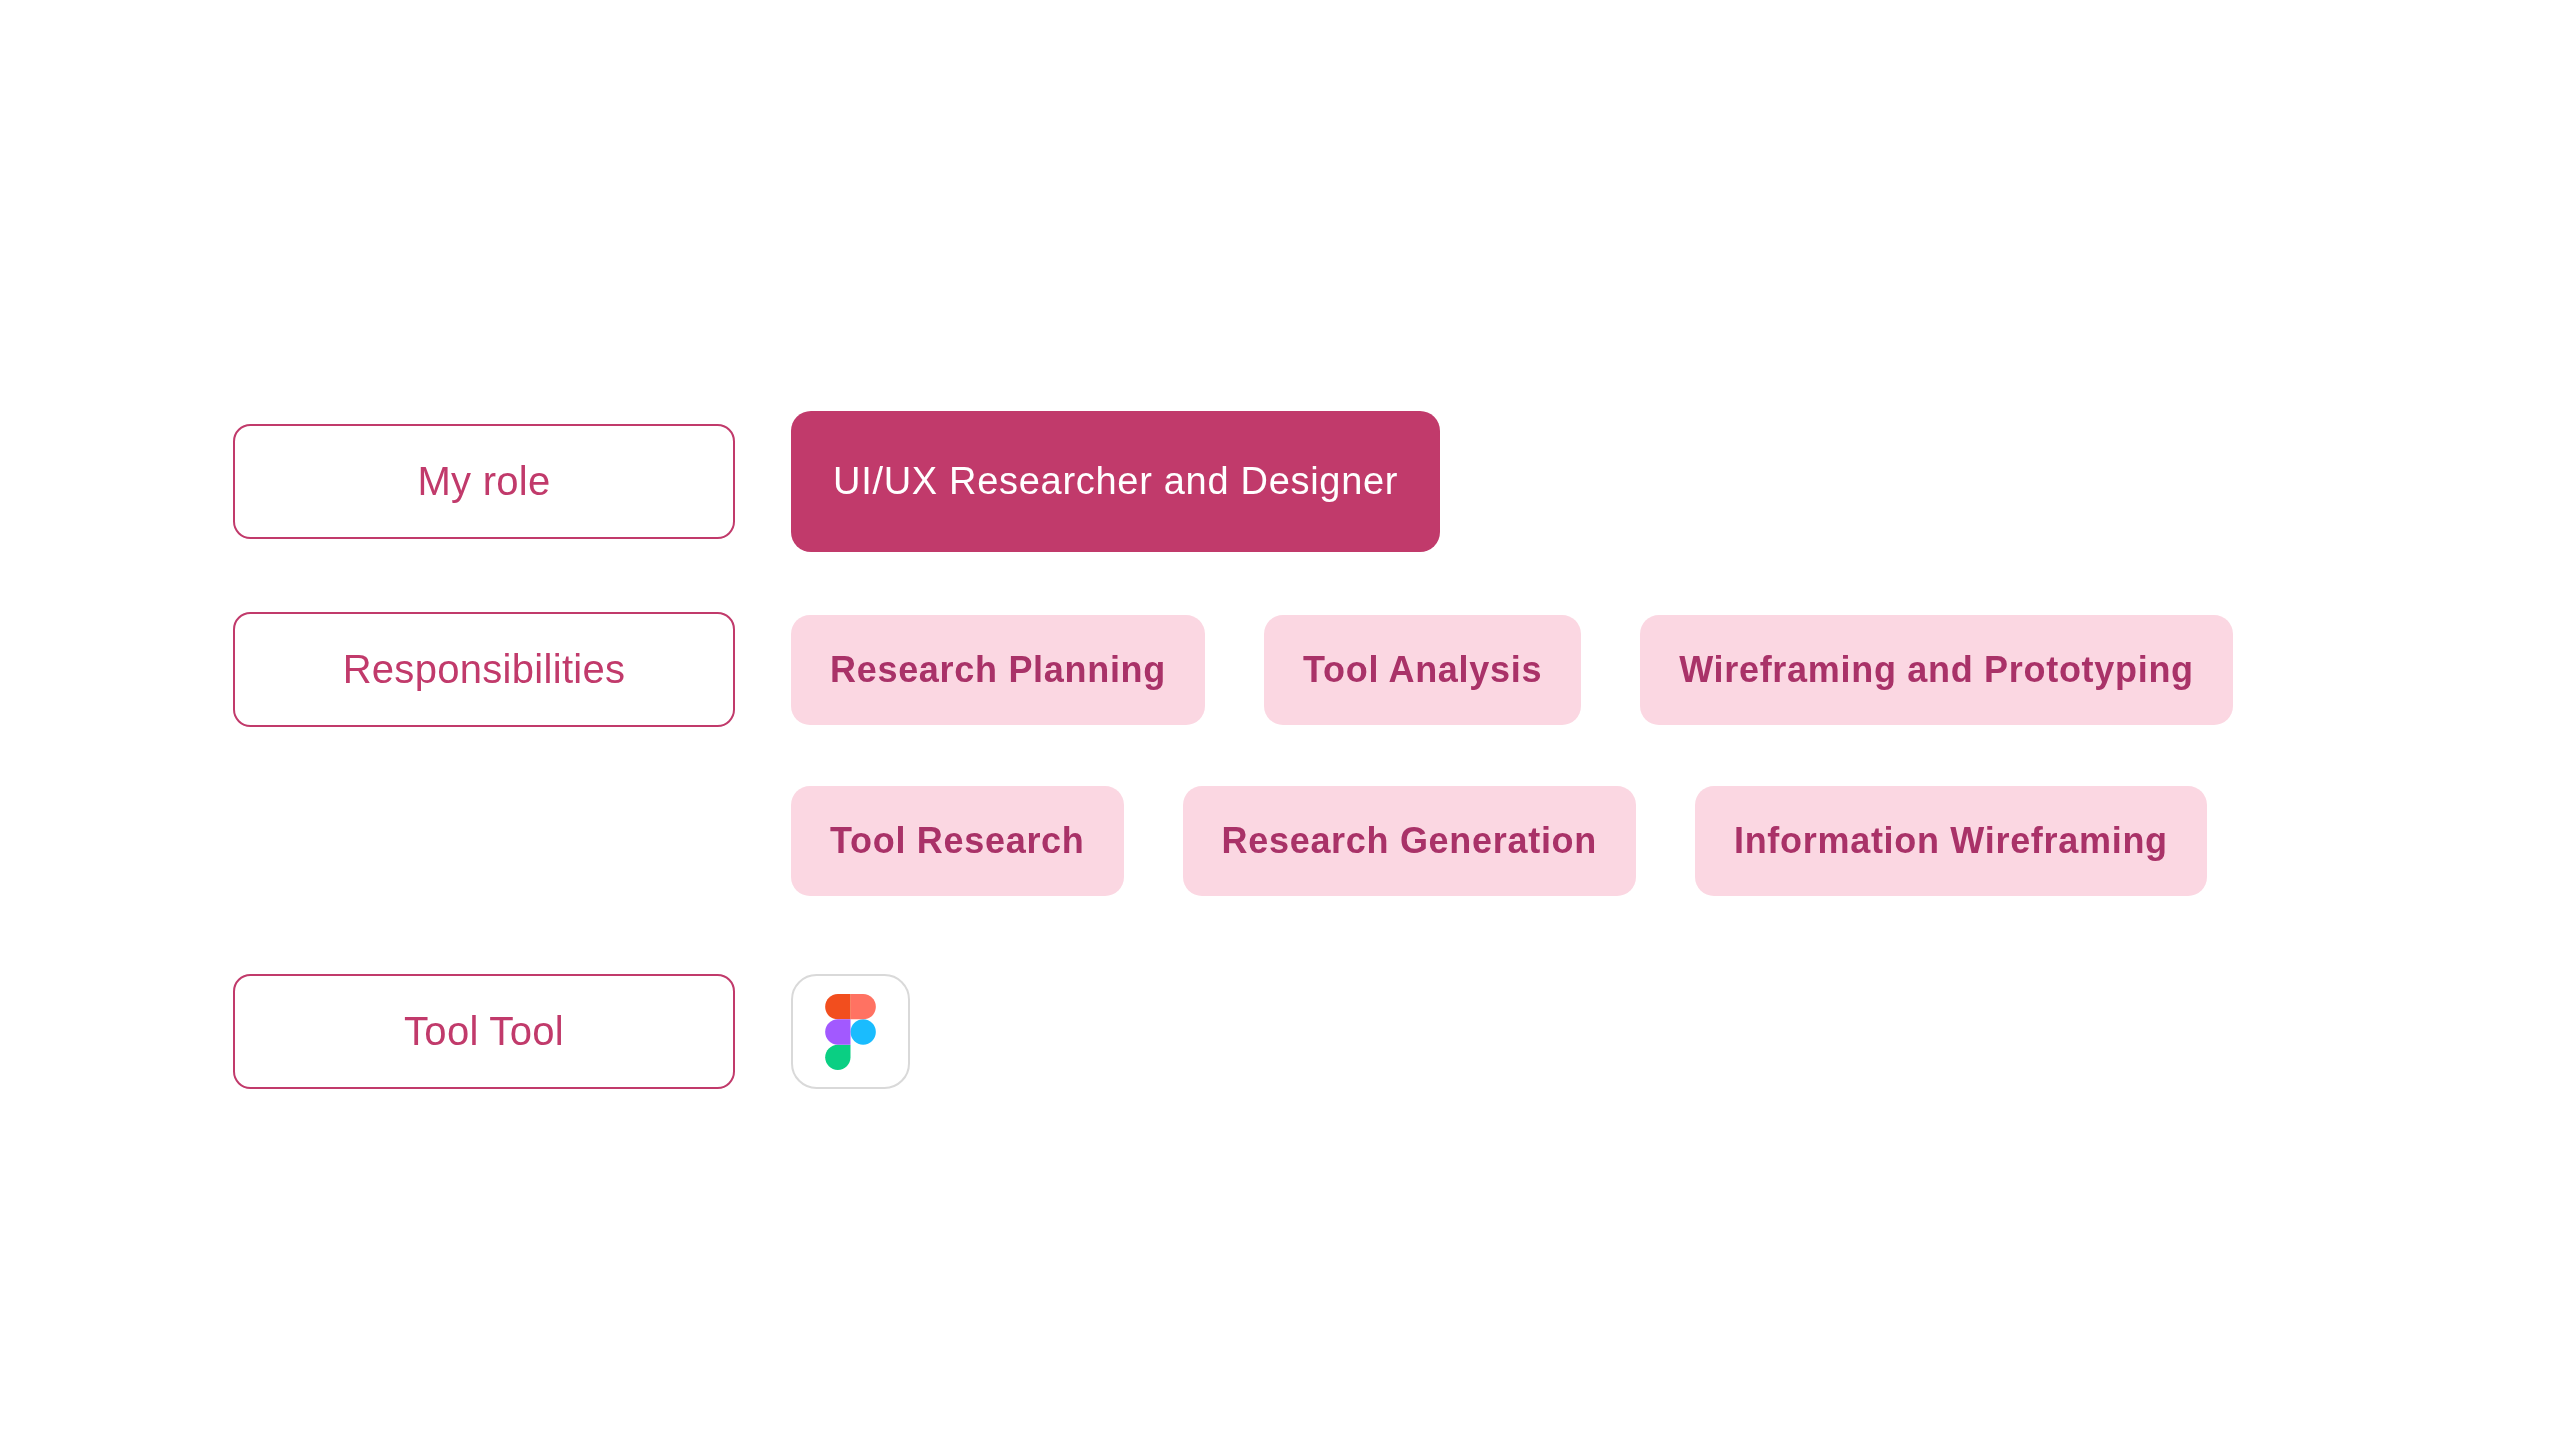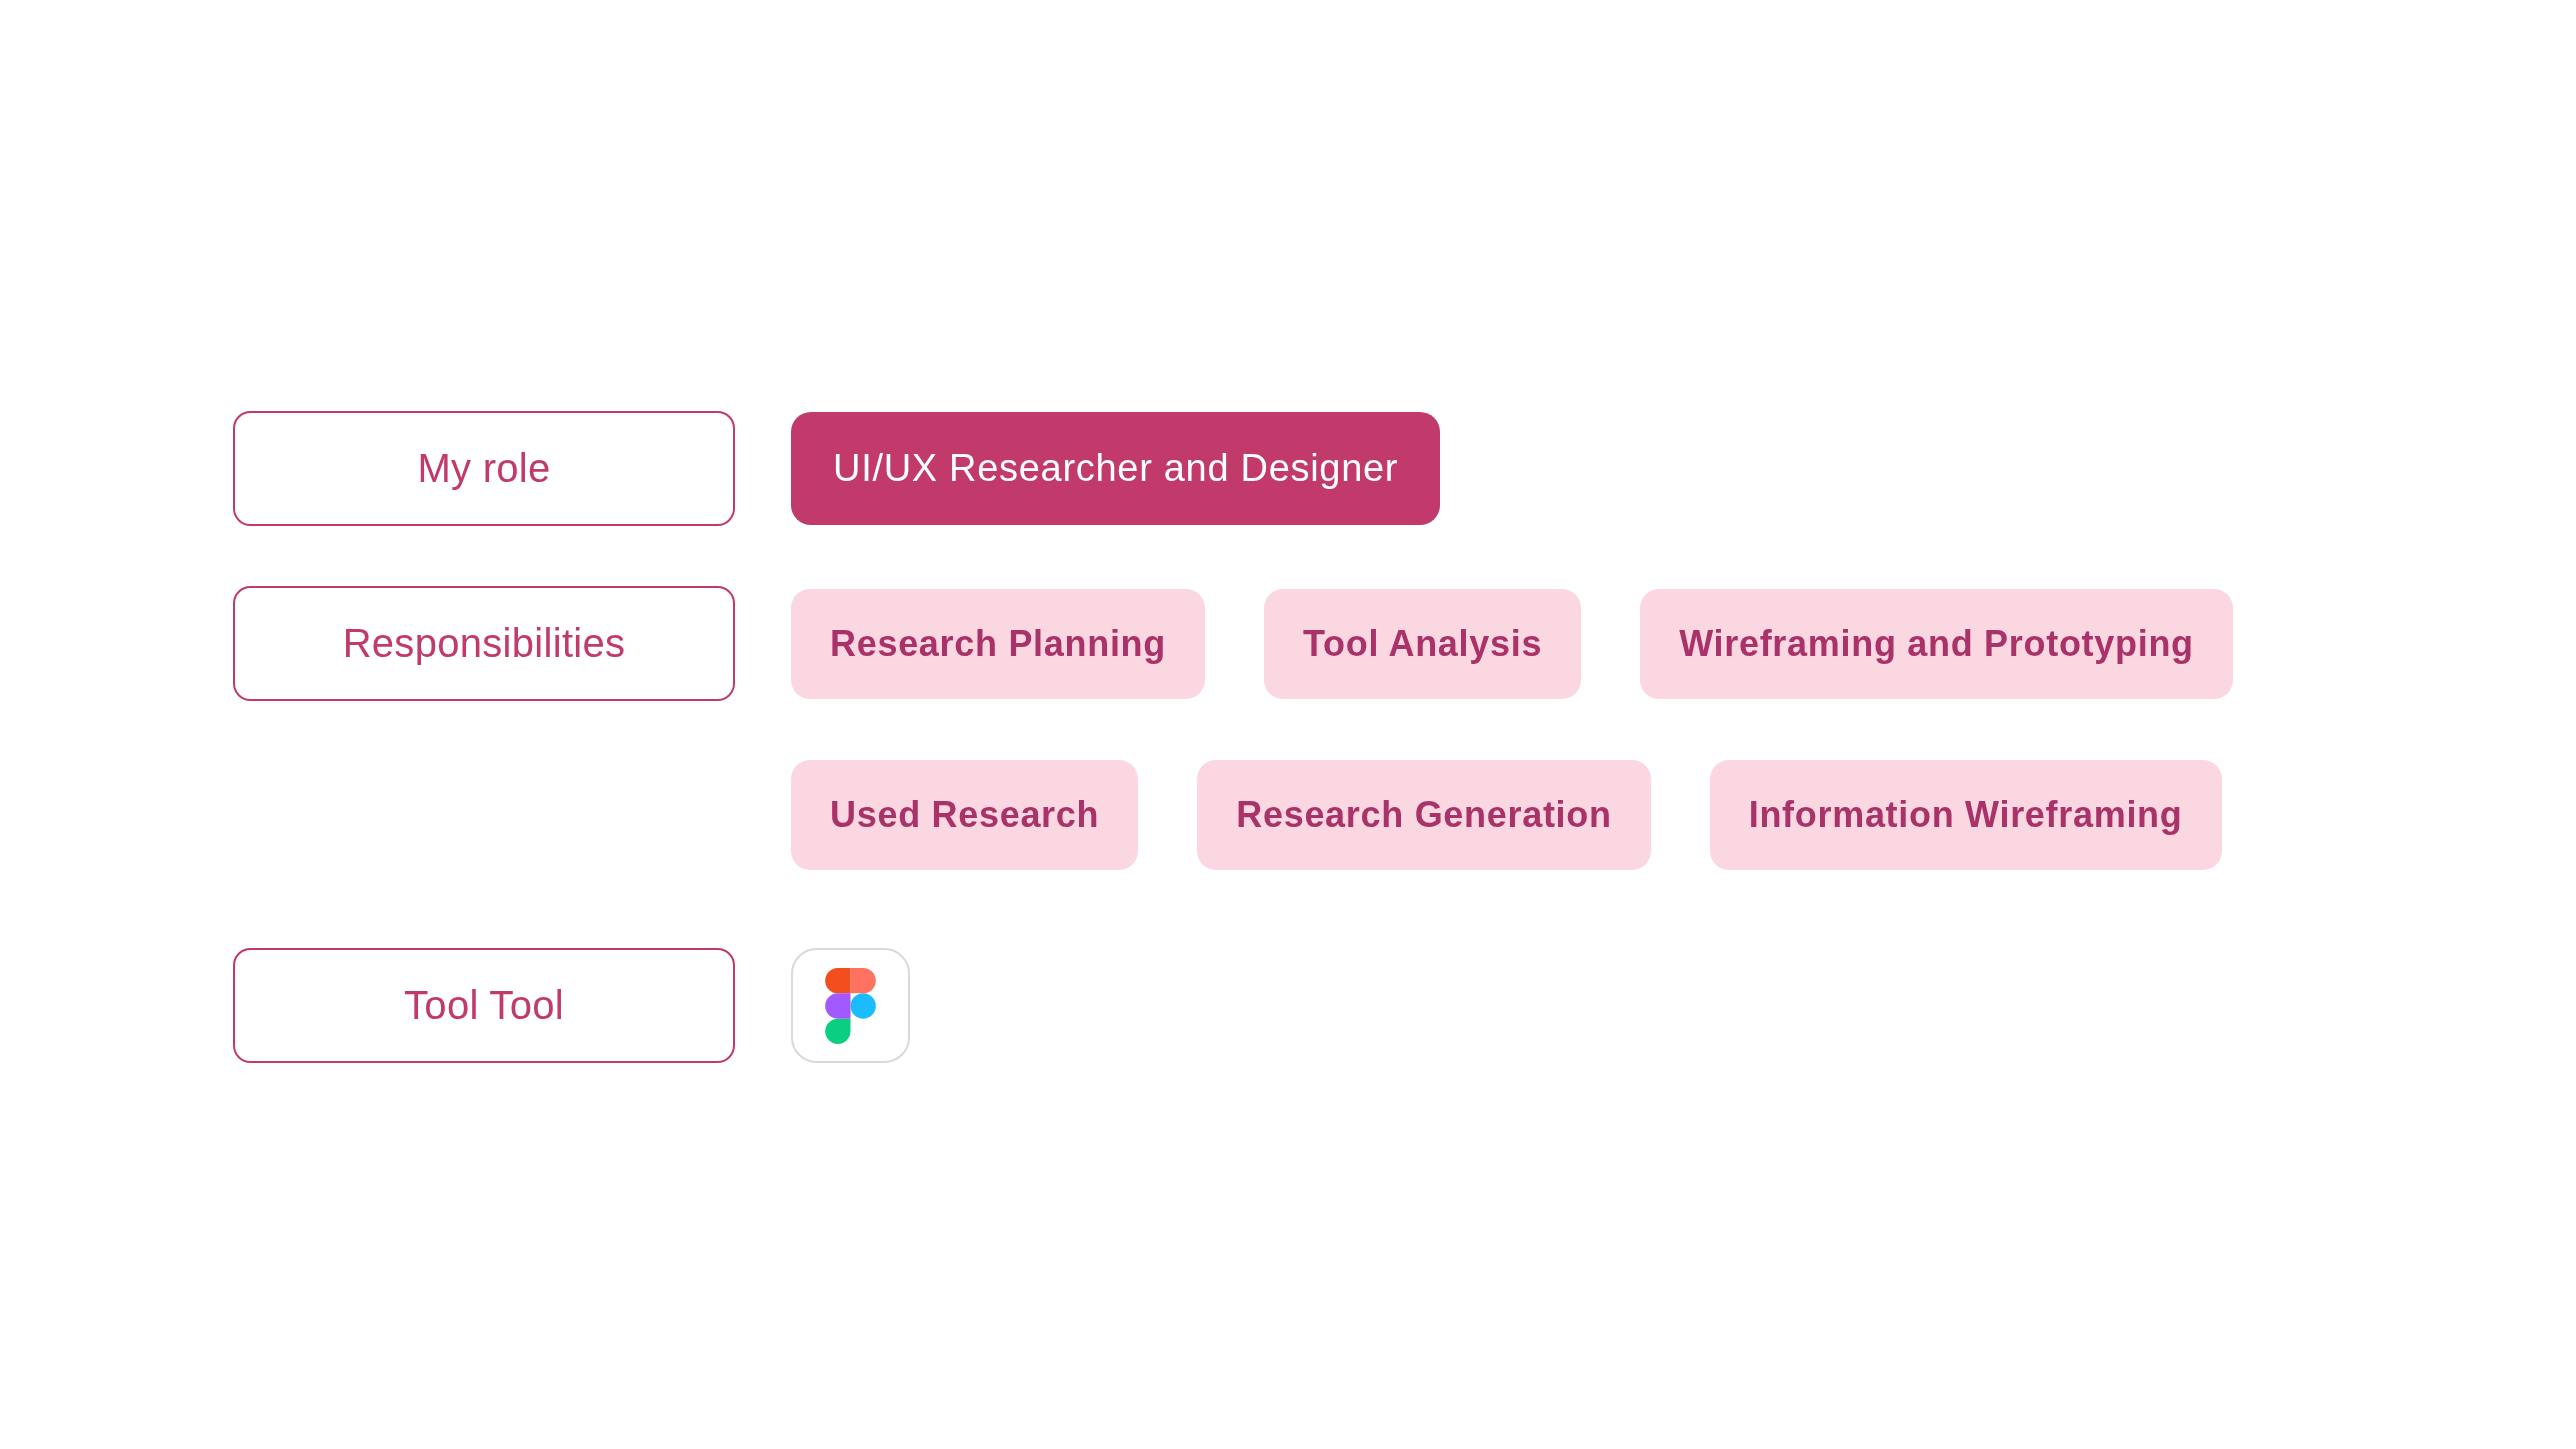--- a/index.html
+++ b/index.html
@@ -50,21 +50,21 @@
     font-size: 40px;
     font-weight: normal;
     letter-spacing: 0.3px;
   }
   .label-spacer {
     width: 502px;
     height: 110px;
     flex: 0 0 502px;
   }
   .value-pill {
-    height: 113px;
+    height: 141px;
     background: var(--accent);
     border-radius: 20px;
     display: inline-flex;
     align-items: center;
     padding: 0 42px;
     color: var(--accent-text);
     font-size: 38px;
     letter-spacing: 0.7px;
     white-space: nowrap;
   }
@@ -130,21 +130,21 @@
       <div class="chip">
         <span>Wireframing and Prototyping</span>
       </div>
     </div>
   </div>
 
   <div class="row sub-row">
     <div class="label-spacer"></div>
     <div class="chip-group">
       <div class="chip">
-        <span>Used Research</span>
+        <span>Tool Research</span>
       </div>
       <div class="chip">
         <span>Research Generation</span>
       </div>
       <div class="chip">
         <span>Information Wireframing</span>
       </div>
     </div>
   </div>
 

